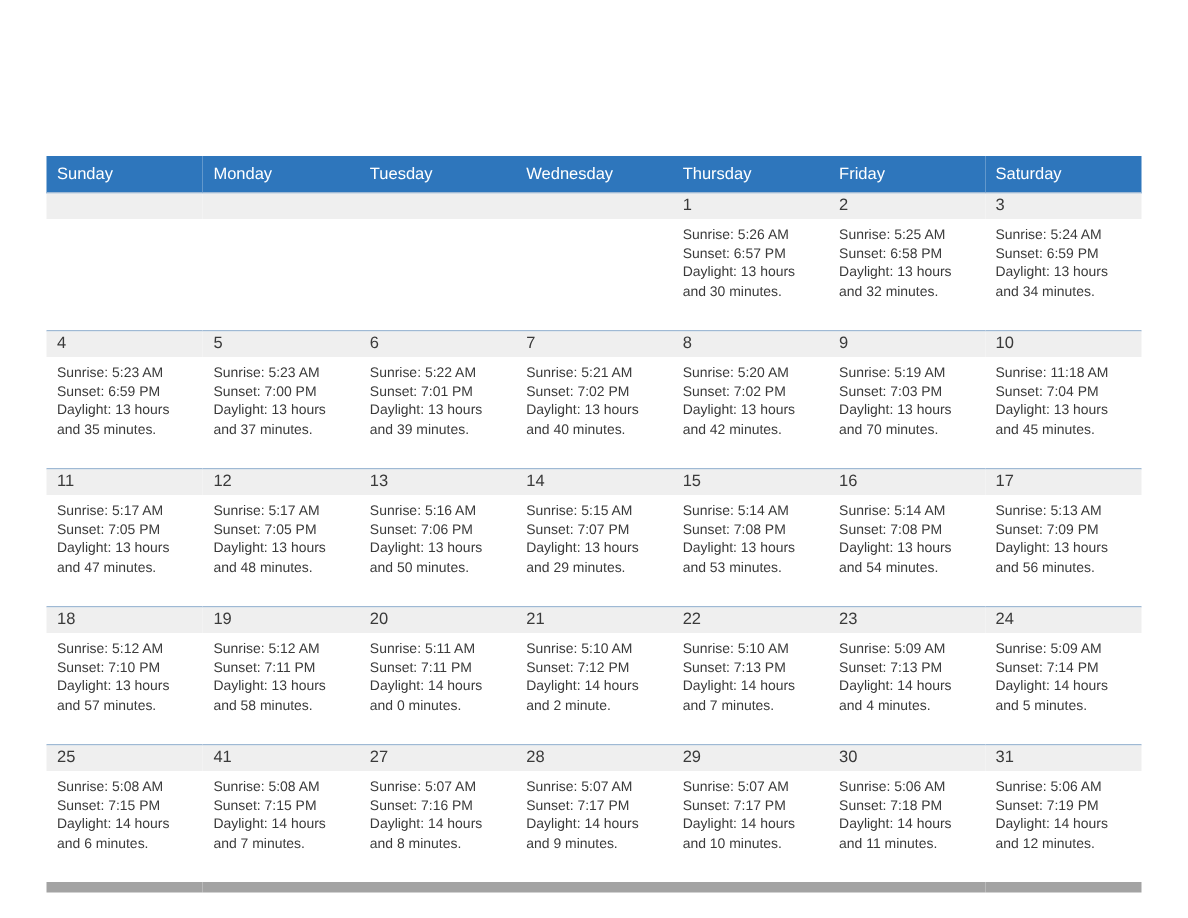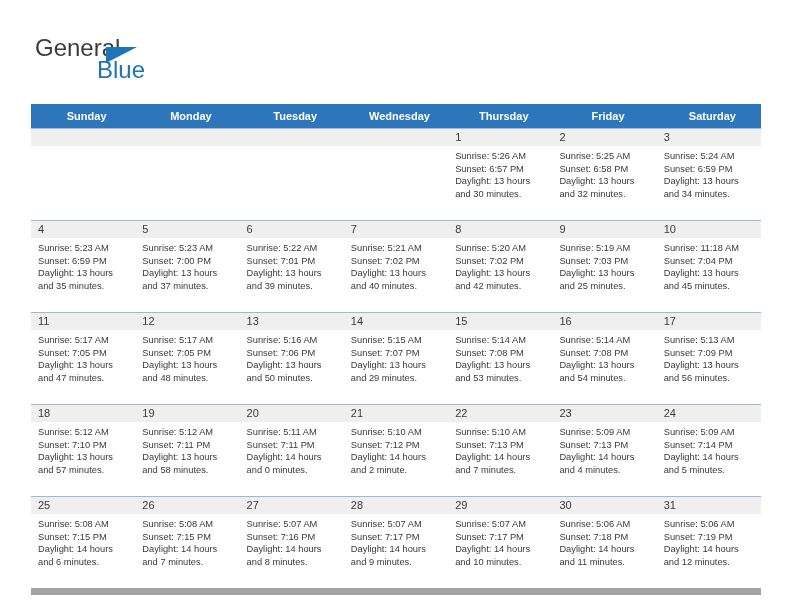--- a/index.html
+++ b/index.html
@@ -86,22 +86,22 @@
     left: 31px;
     top: 104px;
     width: 730px;
     border-collapse: collapse;
     table-layout: fixed;
   }
   .cal th {
     background: #2e76bc;
     color: #ffffff;
     font-size: 11px;
-    font-weight: bold;
-    text-align: center;
+    font-weight: normal;
+    text-align: left;
     padding: 6px 0 6px 7px;
     height: 22px;
     border: none;
   }
   .cal td {
     vertical-align: top;
     border-top: 1px solid #9fb9d4;
     padding: 0;
     height: 91px;
     width: 104.28px;
@@ -131,25 +131,20 @@
   td.empty .cell-body { visibility: hidden; }
   .cal tr.week td { border-bottom: none; }
   .cal tbody tr:last-child td { border-bottom: 7px solid #a3a3a3; }
 </style>
 </head>
 <body>
 
 <div class="page">
 
   <div class="header">
-    <div class="logo">
-      <span class="logo-general">General</span>
-      <span class="logo-tri"></span>
-      <span class="logo-blue">Blue</span>
-    </div>
   </div>
 
   <table class="cal">
     <thead>
       <tr>
         <th>Sunday</th>
         <th>Monday</th>
         <th>Tuesday</th>
         <th>Wednesday</th>
         <th>Thursday</th>
@@ -293,21 +288,21 @@
               </div>
             </div>
           </td>
           <td>
             <div class="cell-inner">
               <div class="daynum-bar">9</div>
               <div class="cell-body">
                 <div>Sunrise: 5:19 AM</div>
                 <div>Sunset: 7:03 PM</div>
                 <div>Daylight: 13 hours</div>
-                <div>and 25 minutes.</div>
+                <div>and 70 minutes.</div>
               </div>
             </div>
           </td>
           <td>
             <div class="cell-inner">
               <div class="daynum-bar">10</div>
               <div class="cell-body">
                 <div>Sunrise: 11:18 AM</div>
                 <div>Sunset: 7:04 PM</div>
                 <div>Daylight: 13 hours</div>
@@ -481,21 +476,21 @@
               <div class="cell-body">
                 <div>Sunrise: 5:08 AM</div>
                 <div>Sunset: 7:15 PM</div>
                 <div>Daylight: 14 hours</div>
                 <div>and 6 minutes.</div>
               </div>
             </div>
           </td>
           <td>
             <div class="cell-inner">
-              <div class="daynum-bar">26</div>
+              <div class="daynum-bar">41</div>
               <div class="cell-body">
                 <div>Sunrise: 5:08 AM</div>
                 <div>Sunset: 7:15 PM</div>
                 <div>Daylight: 14 hours</div>
                 <div>and 7 minutes.</div>
               </div>
             </div>
           </td>
           <td>
             <div class="cell-inner">

